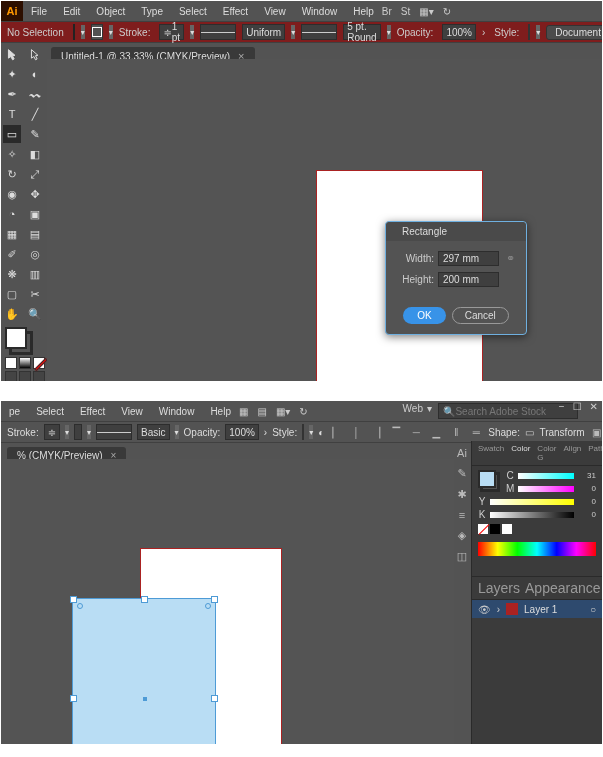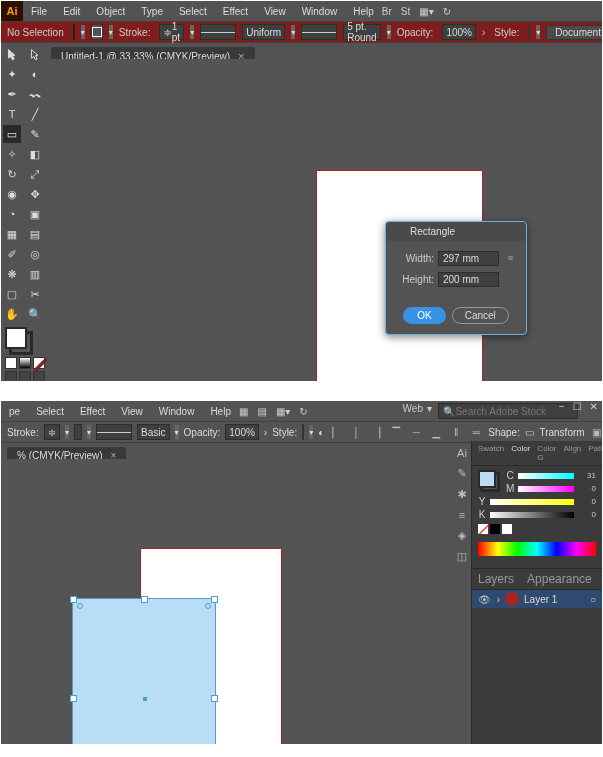--- a/index.html
+++ b/index.html
@@ -40,21 +40,21 @@
   .bluebox{position:absolute;left:72px;top:140px;width:142px;height:198px;background:#b9ddf4;outline:1px solid #4e9bd6}
   .bluebox .h{position:absolute;width:5px;height:5px;background:#fff;border:1px solid #4e9bd6}
   .h.tl{left:-3px;top:-3px}.h.tr{right:-3px;top:-3px}
   .h.tm{left:50%;top:-3px;margin-left:-3px}
   .h.lm{left:-3px;top:50%;margin-top:-3px}.h.rm{right:-3px;top:50%;margin-top:-3px}
   .bluebox .c{position:absolute;width:4px;height:4px;border:1px solid #4e9bd6;border-radius:50%}
   .c.tl{left:4px;top:4px}.c.tr{right:4px;top:4px}
   .bluebox .cp{position:absolute;width:4px;height:4px;background:#4e9bd6;left:70px;top:98px}
   .dialog{position:absolute;width:140px;background:#535353;border:1px solid #6fb0e0;border-radius:4px;box-shadow:0 2px 8px rgba(0,0,0,.5)}
   .top .dialog{left:338px;top:162px}
-  .dlg-title{background:#4a4a4a;padding:4px 24px;border-radius:4px 4px 0 0}
+  .dlg-title{background:#4a4a4a;padding:4px 16px;border-radius:4px 4px 0 0}
   .dlg-body{padding:10px}
   .drow{display:flex;align-items:center;margin-bottom:6px;gap:4px}
   .drow .dlab{width:38px;text-align:right;color:#ccc}
   .drow .din{flex:1;background:#3f3f3f;border:1px solid #2d2d2d;padding:1px 4px;color:#ddd}
   .dlock{width:10px;color:#888;font-size:11px;margin-left:3px}
   .dbtns{display:flex;gap:6px;margin-top:20px;justify-content:center}
   .dbtns .ok{background:#3893e8;color:#fff;border-radius:10px;padding:3px 14px}
   .dbtns .cancel{border:1px solid #999;border-radius:10px;padding:2px 12px;color:#ddd}
   .bottom .menubar{padding-left:0}
   .winctrl{position:absolute;right:4px;top:0;display:flex;gap:8px;color:#ccc;font-size:10px}
@@ -68,21 +68,21 @@
   .psect{padding:4px 6px}
   .cmrow{display:flex;align-items:center;gap:4px;margin-bottom:2px}
   .cmrow .lab{width:8px;text-align:center;color:#ccc}
   .cmrow .slider{flex:1;height:6px;background:linear-gradient(90deg,#fff,#888);position:relative}
   .cmrow .slider.cy{background:linear-gradient(90deg,#fff,#0ff)}
   .cmrow .slider.ma{background:linear-gradient(90deg,#fff,#f0f)}
   .cmrow .slider.ye{background:linear-gradient(90deg,#fff,#ff0)}
   .cmrow .slider.bk{background:linear-gradient(90deg,#fff,#000)}
   .cmrow .val{width:18px;text-align:right;color:#ccc;font-size:8px}
   .spectrum{height:14px;background:linear-gradient(90deg,#f00,#ff0,#0f0,#0ff,#00f,#f0f,#f00);margin:4px 6px}
-  .ptabs2{display:flex;gap:13px;padding:3px 6px;border-bottom:1px solid #2a2a2a;font-size:12px;color:#999;border-top:1px solid #2a2a2a;margin-top:12px}
+  .ptabs2{display:flex;gap:5px;padding:3px 6px;border-bottom:1px solid #2a2a2a;font-size:14px;color:#999;border-top:1px solid #2a2a2a;margin-top:20px}
   .layerrow{display:flex;align-items:center;padding:3px 6px;gap:6px}
   .layerrow .eye{color:#ccc}
   .layerrow .chip{width:12px;height:12px;background:#a22}
   .dockcol{position:absolute;right:132px;top:42px;width:16px;display:flex;flex-direction:column;gap:8px;align-items:center;padding-top:4px}
   .dockcol span{color:#bbb;font-size:11px}
   .bctl{height:20px;background:#535353;display:flex;align-items:center;padding:0 6px;gap:5px;border-top:1px solid #404040;border-bottom:1px solid #404040}
   .btab{background:#393939;color:#ddd;padding:3px 10px;border-radius:3px 3px 0 0;margin:4px 0 0 6px;display:inline-flex;gap:8px;align-items:center}
   .workspaceB{position:absolute;left:0;right:148px;top:58px;bottom:0;background:#545454}
 </style>
 </head>

